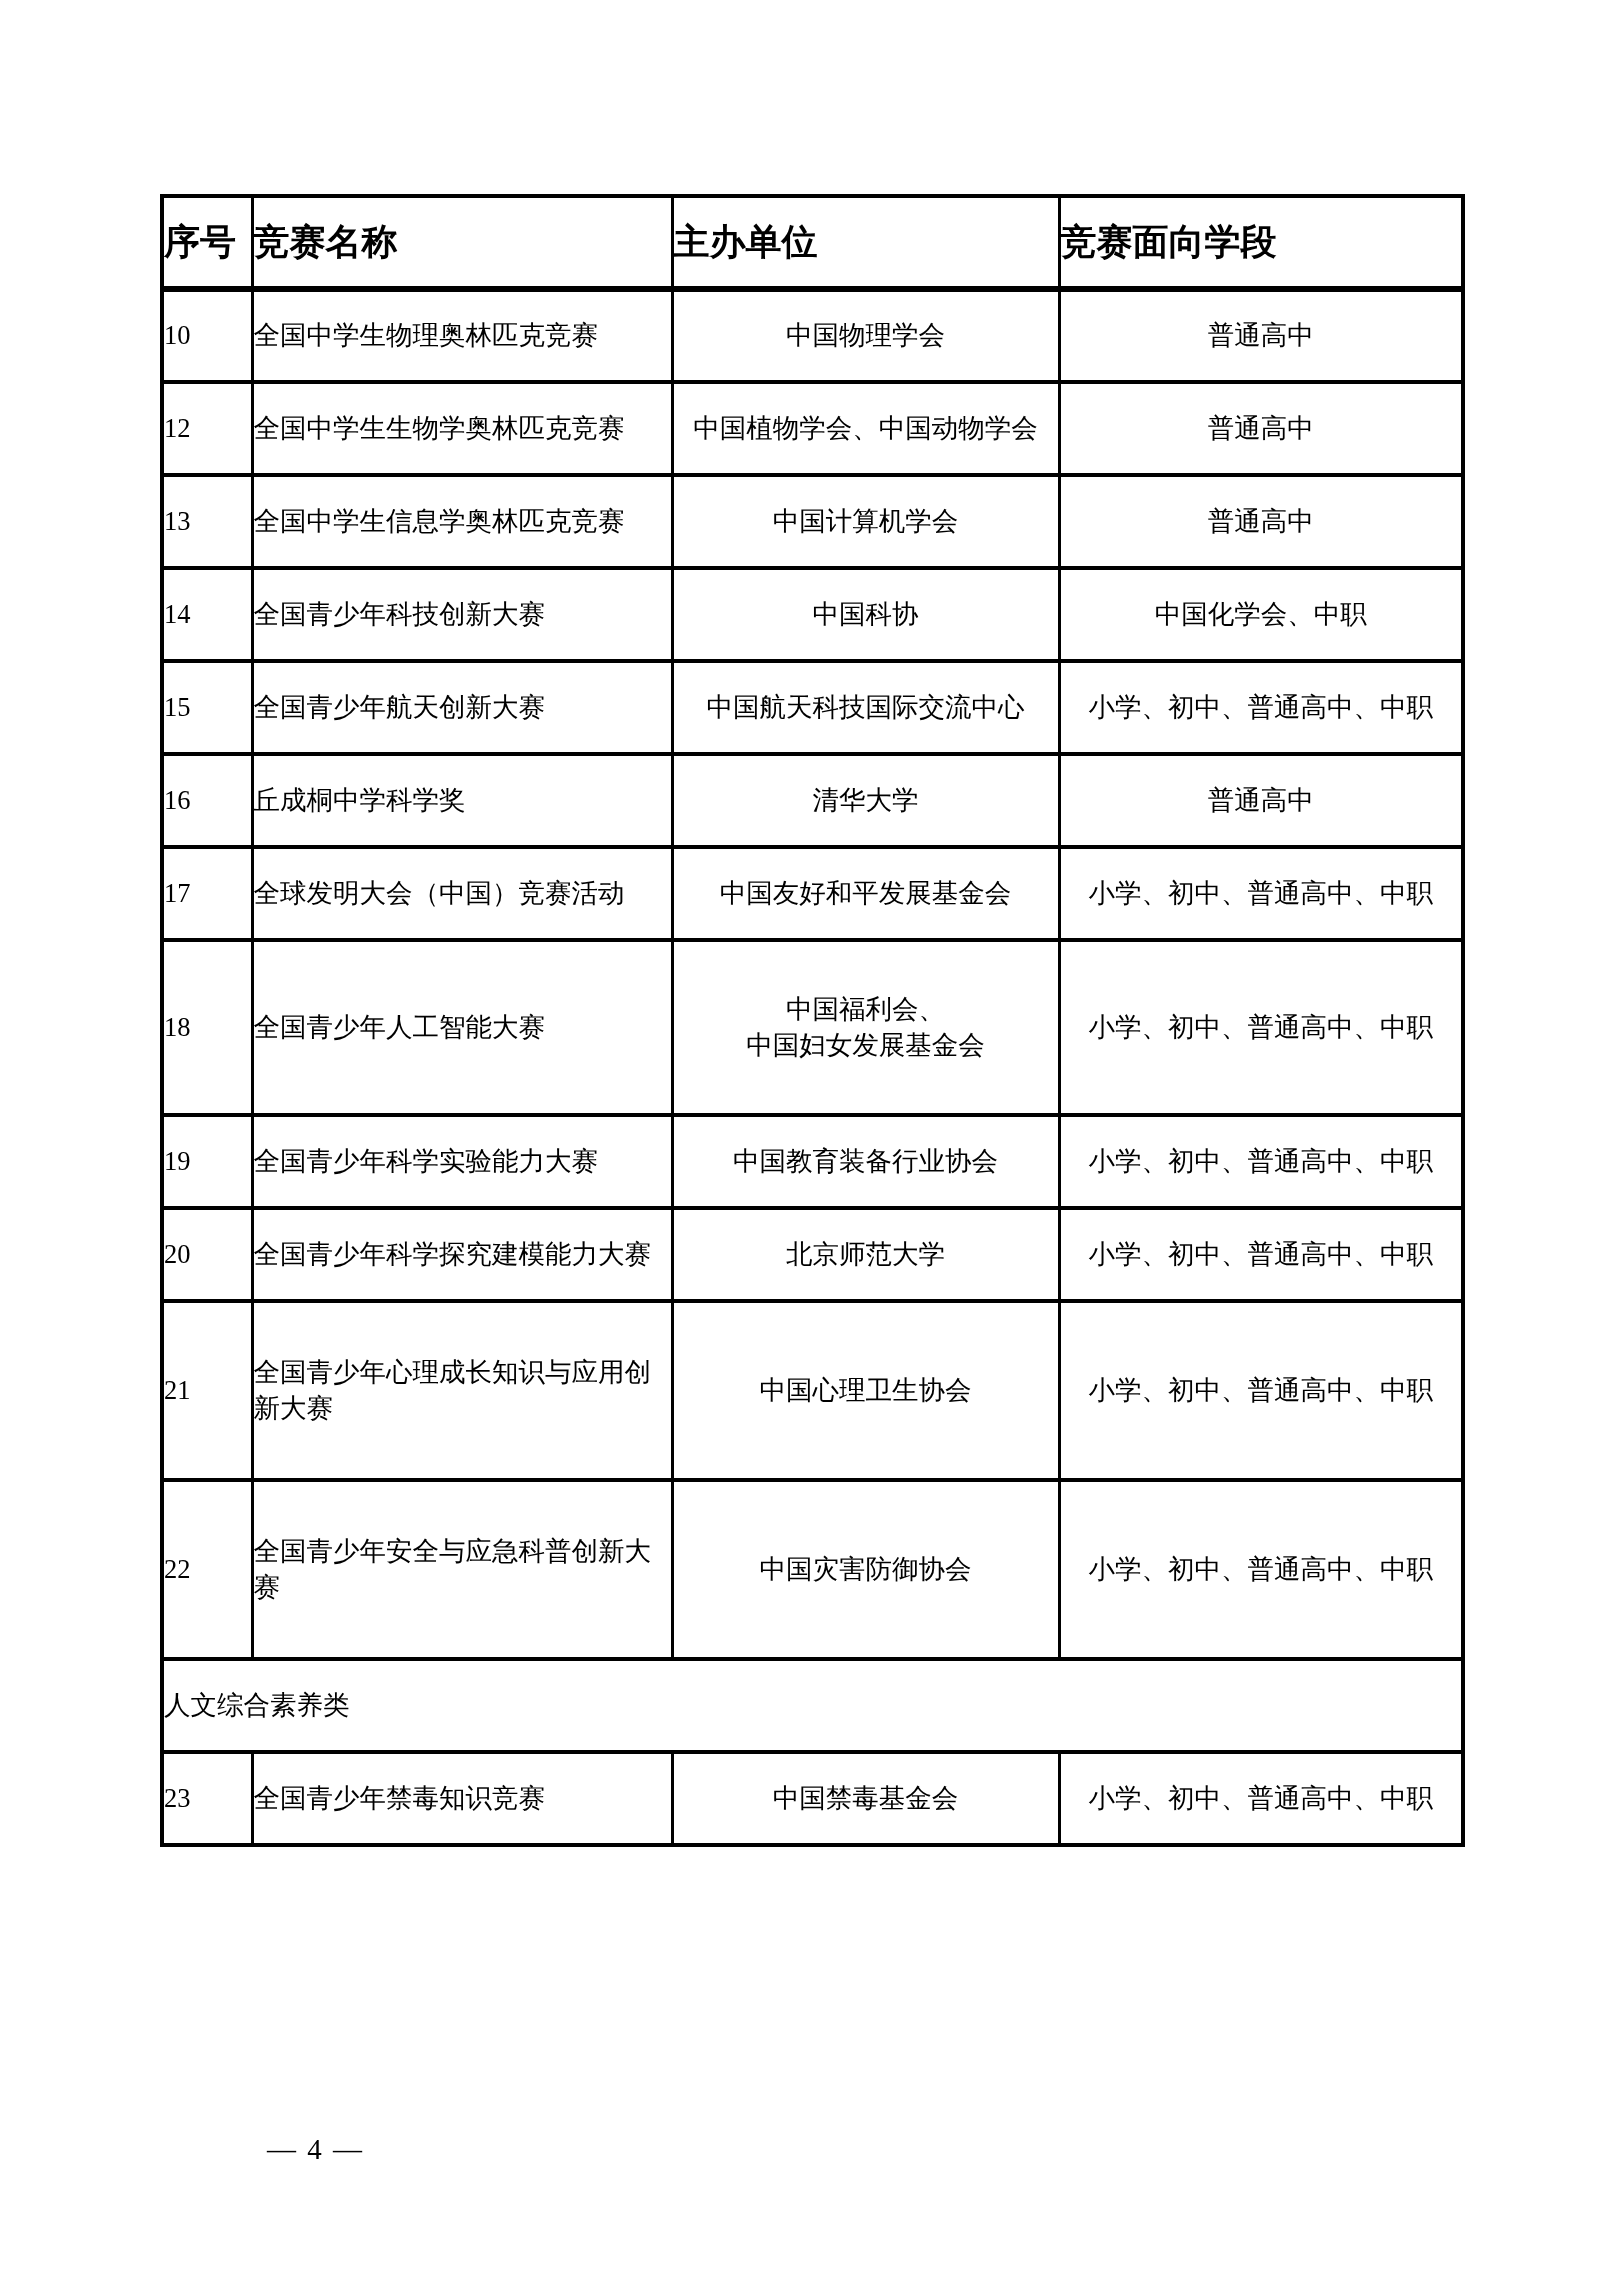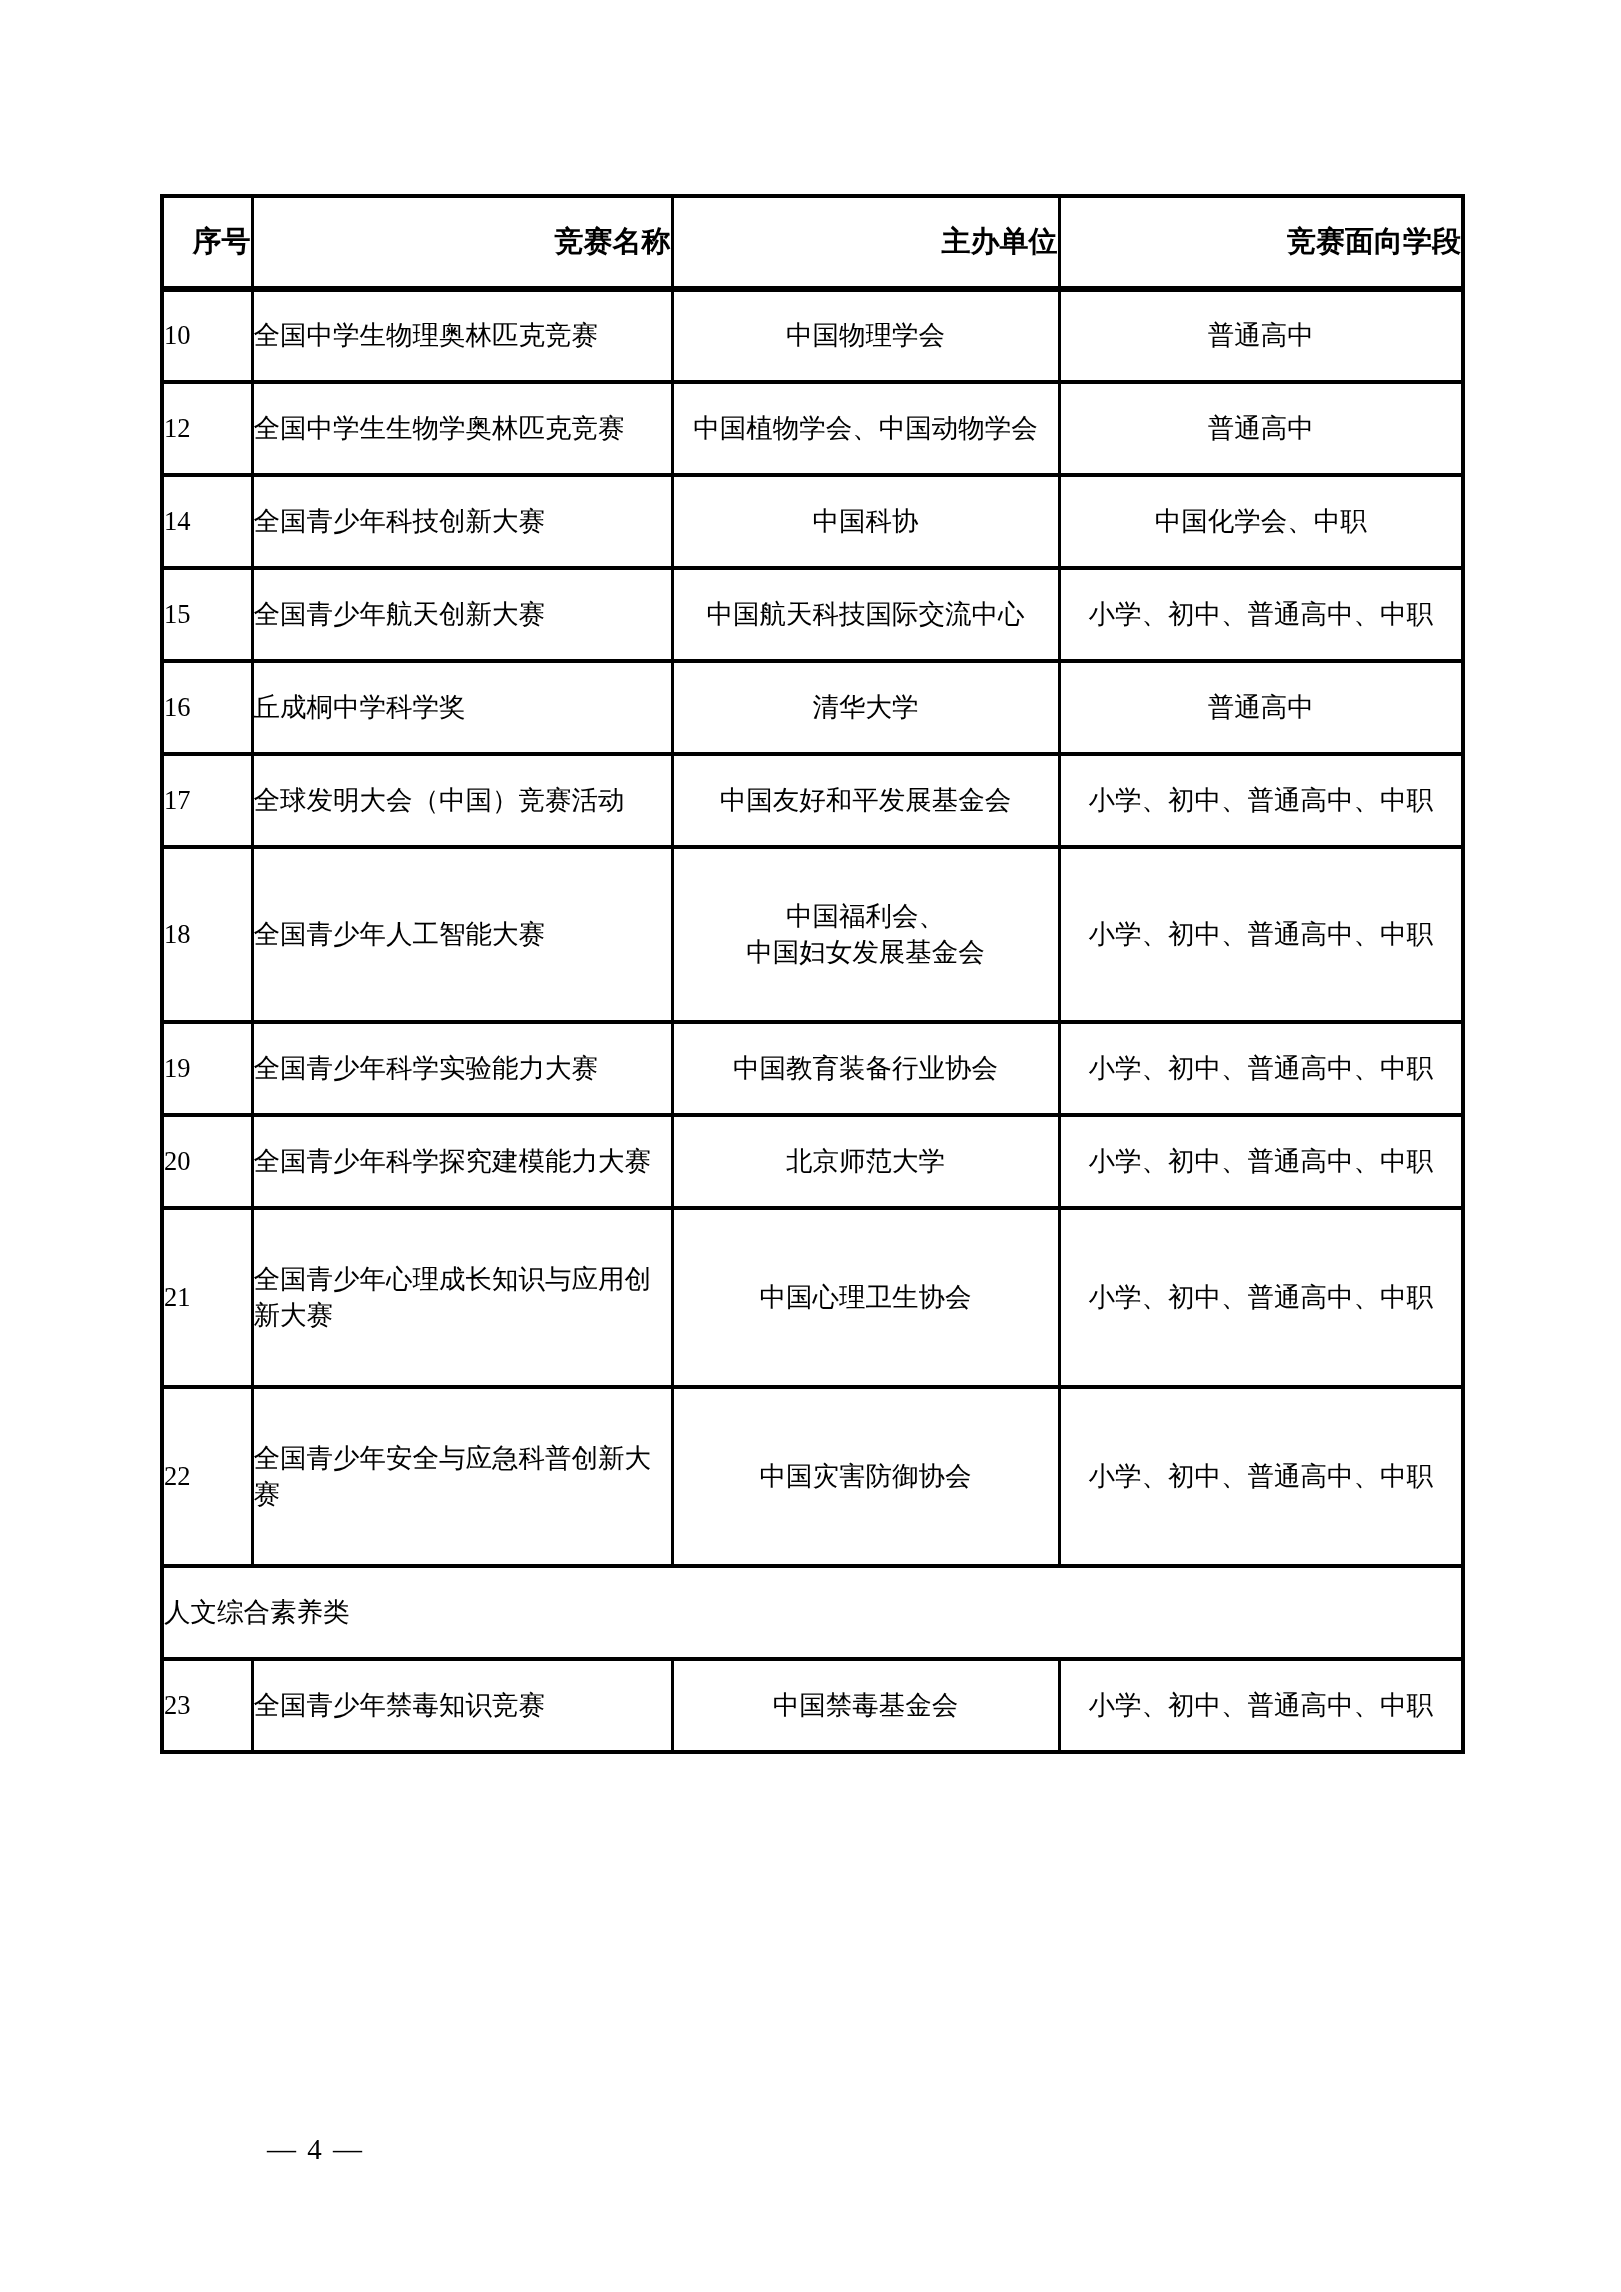--- a/index.html
+++ b/index.html
@@ -32,23 +32,23 @@
     border: 3.9px solid #000000;
     border-top-width: 4.9px;
     border-bottom-width: 4.9px;
     vertical-align: middle;
     font-size: 26.5px;
     line-height: 1.35;
     padding: 0;
     overflow: hidden;
   }
   .comp-table th {
-    font-size: 29px;
+    font-size: 36px;
     font-weight: bold;
-    text-align: right;
+    text-align: left;
     height: 88px;
     border-bottom-width: 6.9px;
   }
   .row-single  { height: 93px; }
   .row-tall-a  { height: 175px; }
   .row-tall-b  { height: 179px; }
   .row-section { height: 93px; margin-left: 22px; }
   .row-last    { height: 83px; }
   .c-no {
     text-align: left;
@@ -114,20 +114,26 @@
     </tr>
 
 
     <tr class="row-single">
       <td class="c-no">12</td>
       <td class="c-name">全国中学生生物学奥林匹克竞赛</td>
       <td class="c-org">中国植物学会、中国动物学会</td>
       <td class="c-lvl">普通高中</td>
     </tr>
 
+    <tr class="row-single">
+      <td class="c-no">13</td>
+      <td class="c-name">全国中学生信息学奥林匹克竞赛</td>
+      <td class="c-org">中国计算机学会</td>
+      <td class="c-lvl">普通高中</td>
+    </tr>
 
     <tr class="row-single">
       <td class="c-no">14</td>
       <td class="c-name">全国青少年科技创新大赛</td>
       <td class="c-org">中国科协</td>
       <td class="c-lvl">中国化学会、中职</td>
     </tr>
 
     <tr class="row-single">
       <td class="c-no">15</td>

